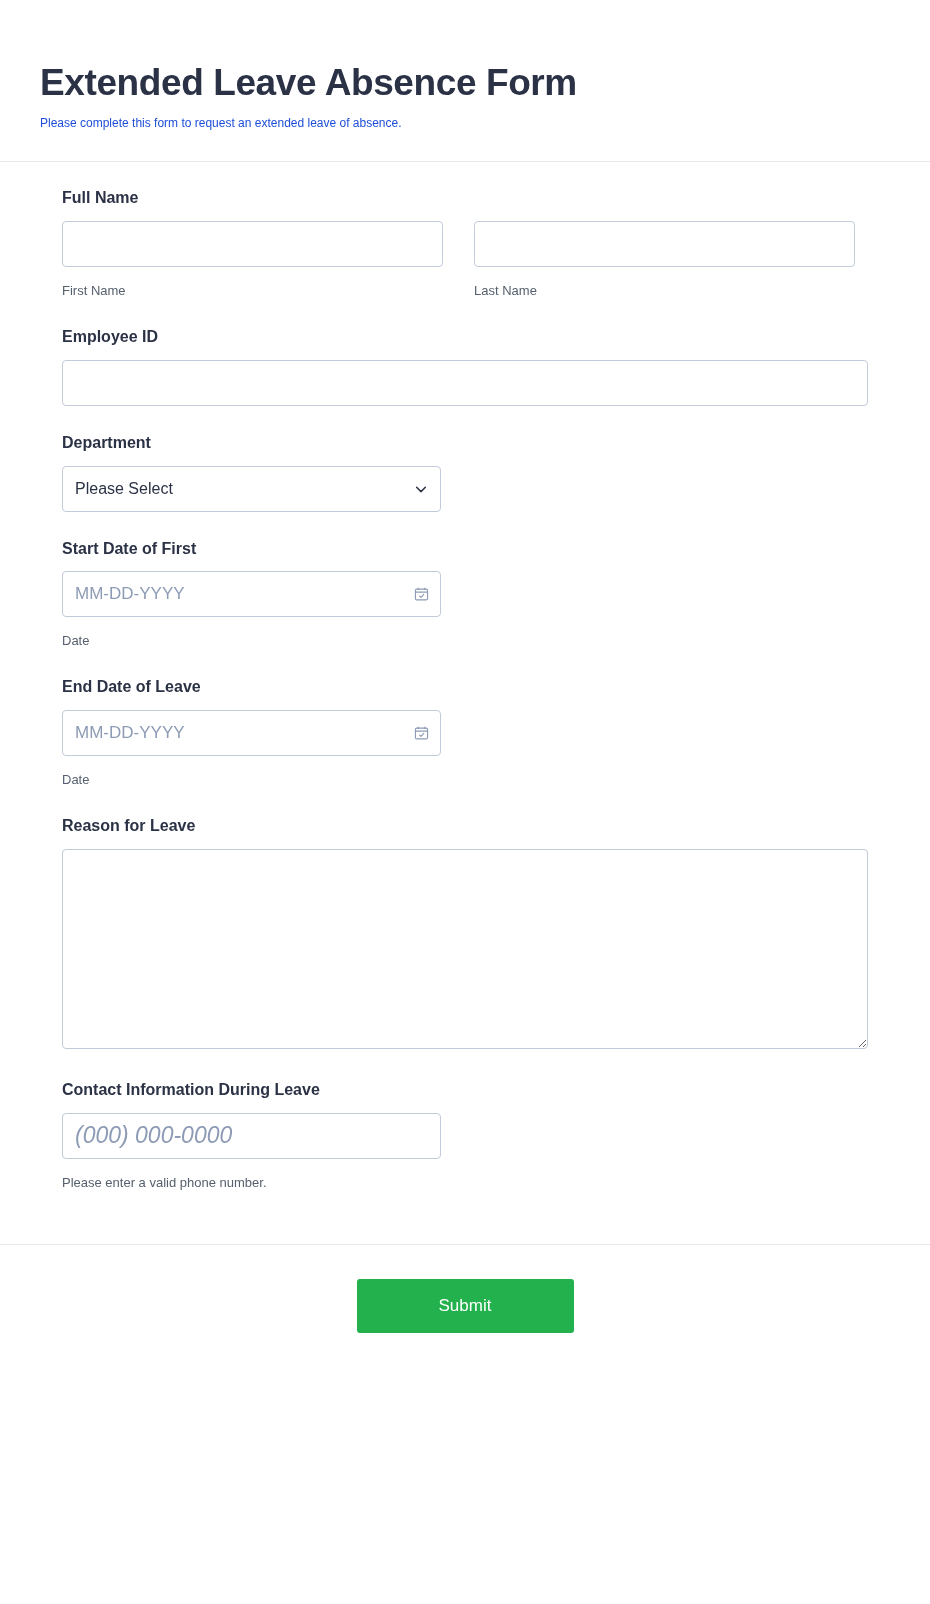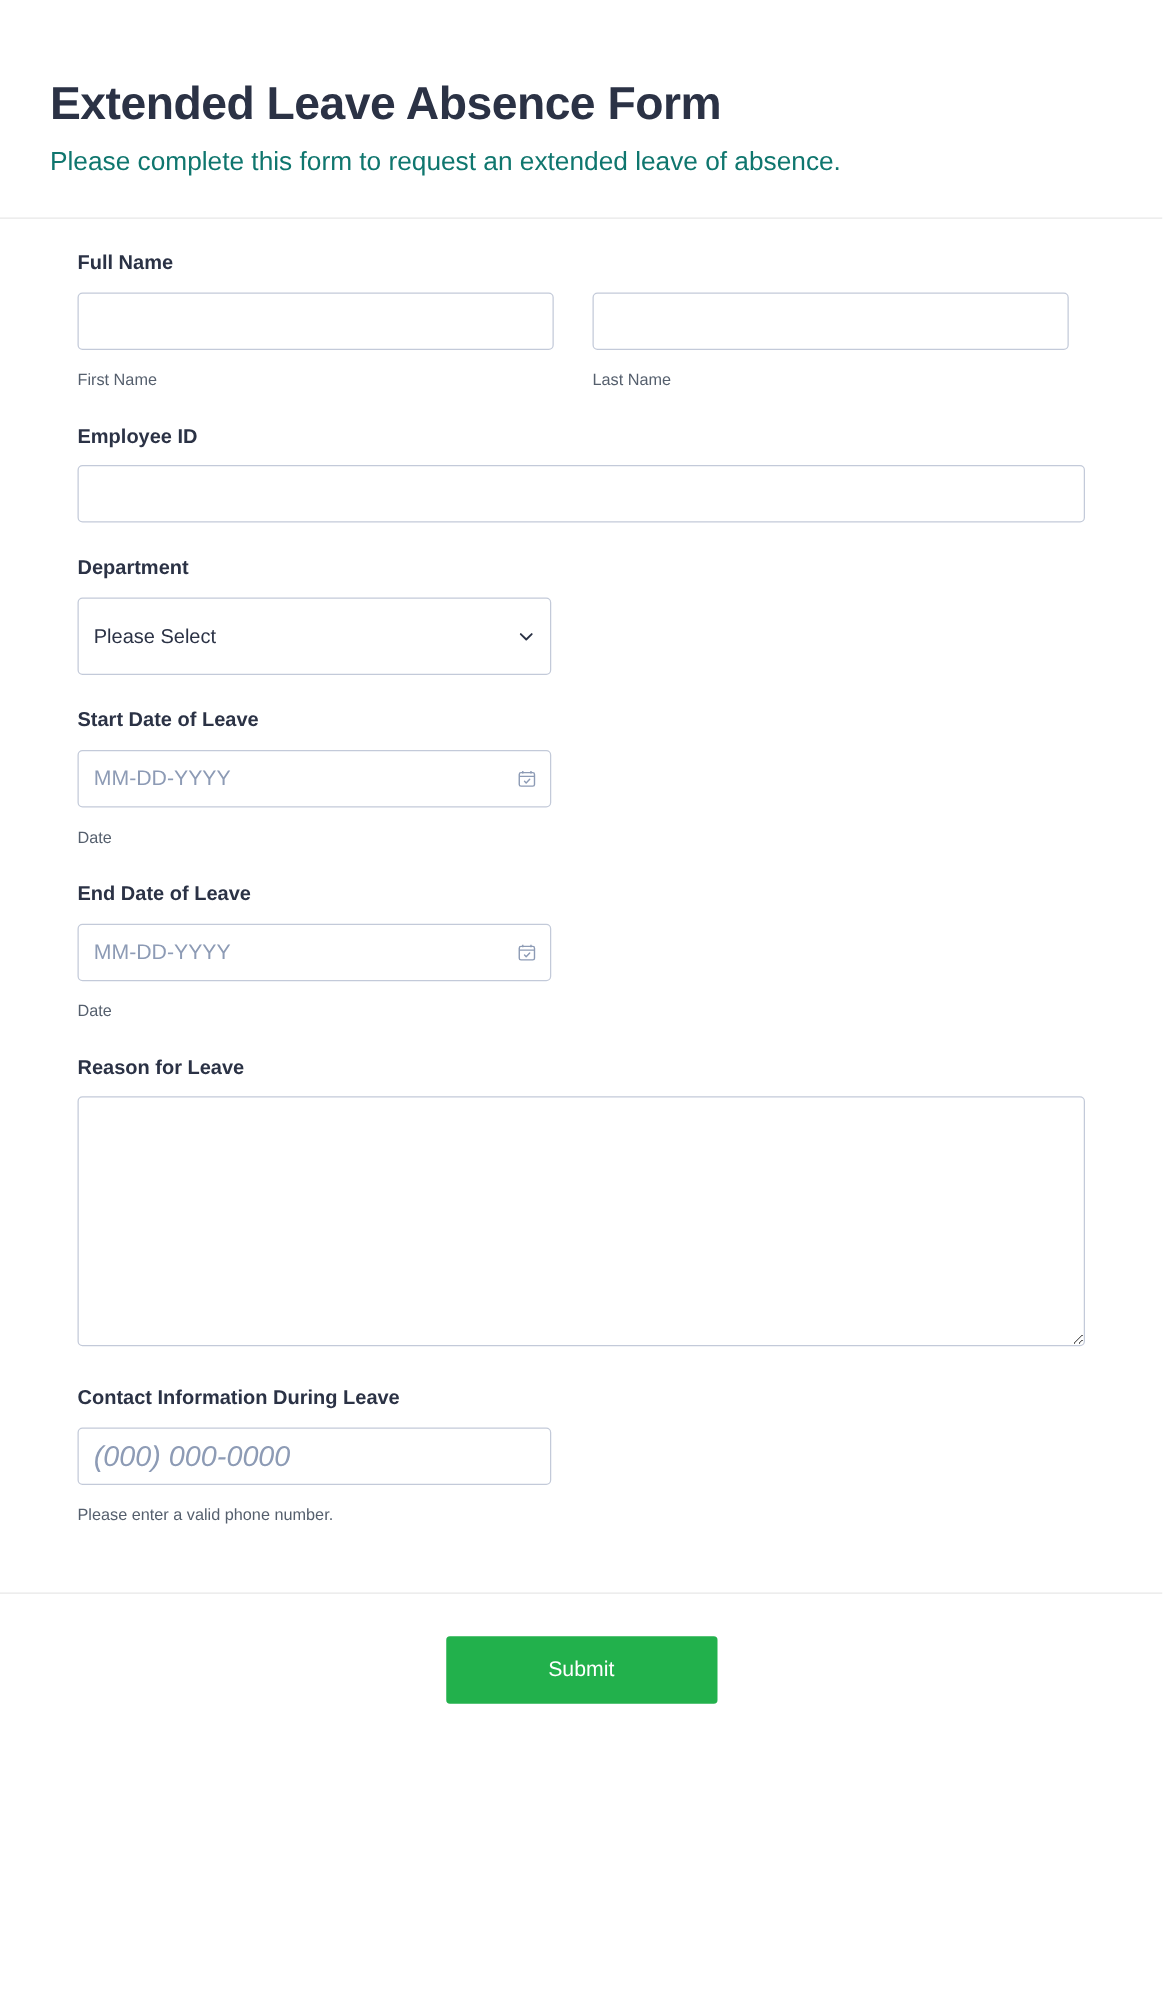--- a/index.html
+++ b/index.html
@@ -28,22 +28,22 @@
   }
   .form-title {
     font-size: 37px;
     font-weight: bold;
     letter-spacing: -0.4px;
     color: #2b3245;
     margin: 0 0 10px 0;
     line-height: 1.15;
   }
   .form-subtitle {
-    font-size: 21px;
-    color: #0f766e;
+    font-size: 12px;
+    color: #1d4ed8;
     margin: 0;
     line-height: 1.4;
     font-weight: normal;
   }
 
   
   .form-body {
     padding: 26px 62px 26px 62px;
   }
   .field-block {
@@ -97,21 +97,21 @@
   }
 
   
   .select-wrap {
     position: relative;
     width: 379px;
   }
   select.sel {
     appearance: none;
     -webkit-appearance: none;
-    height: 62px;
+    height: 46px;
   }
   .chev {
     position: absolute;
     right: 13px;
     top: 50%;
     transform: translateY(-50%);
     pointer-events: none;
     display: block;
     width: 14px;
     height: 14px;
@@ -212,21 +212,21 @@
         </select>
         <span class="chev">
           <svg viewBox="0 0 16 16" width="14" height="14" fill="none" stroke="currentColor" stroke-width="1.7" stroke-linecap="round" stroke-linejoin="round">
             <polyline points="3,6 8,11 13,6"></polyline>
           </svg>
         </span>
       </div>
     </div>
 
     <div class="field-block">
-      <label class="field-label">Start Date of Leave</label>
+      <label class="field-label">Start Date of First</label>
       <div class="date-wrap">
         <input class="txt" type="text" placeholder="MM-DD-YYYY" style="">
         <span class="cal-ico">
           <svg viewBox="0 0 16 16" width="15" height="15" fill="none" stroke="currentColor" stroke-width="1.2">
             <rect x="1.5" y="2.8" width="13" height="11.5" rx="1.5"></rect>
             <line x1="1.5" y1="6" x2="14.5" y2="6"></line>
             <line x1="4.5" y1="1.3" x2="4.5" y2="3.6"></line>
             <line x1="11.5" y1="1.3" x2="11.5" y2="3.6"></line>
             <polyline points="6,10.2 7.4,11.6 10.4,8.4" stroke-linecap="round" stroke-linejoin="round"></polyline>
           </svg>

